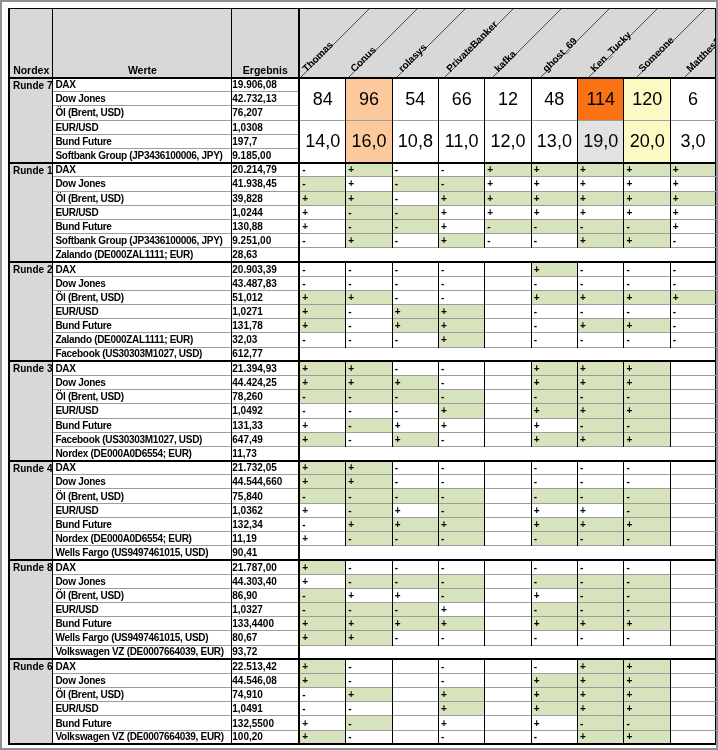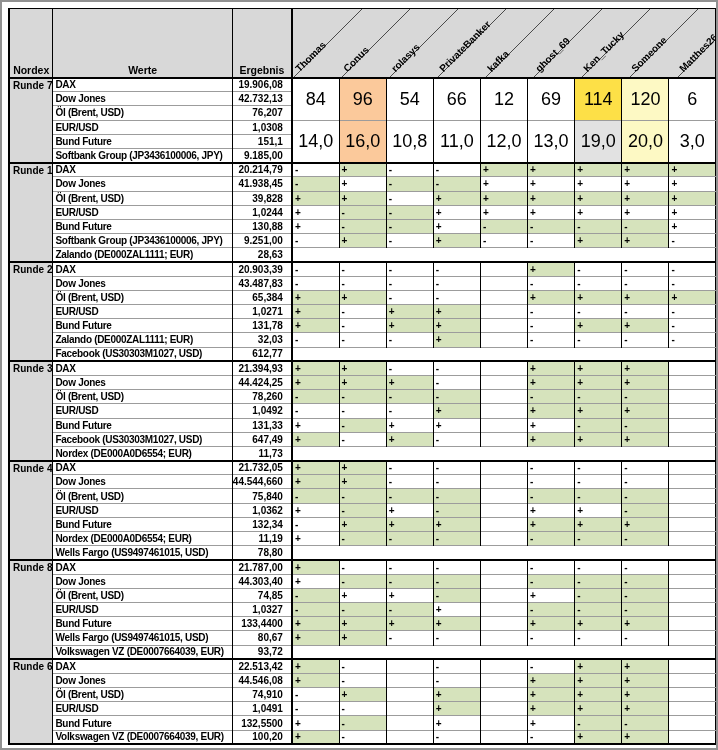--- a/index.html
+++ b/index.html
@@ -37,21 +37,21 @@
     background:#d8d8d8; border-left:1px solid #000; border-right:1px solid #000;
     border-top:2px solid #000; vertical-align:top;
     font-weight:bold; font-size:10px; padding:1px 0 0 3px;
   }
   .wname {
     border-left:1px solid #000; border-right:1px solid #000; border-top:1px solid #9c9c9c;
     font-weight:bold; font-size:10px; letter-spacing:-0.3px; padding-left:2px;
   }
   .res {
     border-right:1px solid #000; border-top:1px solid #9c9c9c;
-    font-weight:bold; font-size:10px; text-align:right; padding-right:8px;
+    font-weight:bold; font-size:10px; padding-right:16px;
   }
   .pred {
     border-left:1px solid #000; border-top:1px solid #9c9c9c;
     font-weight:bold; font-size:10px; padding-left:2px; vertical-align:middle;
   }
   .score {
     border-left:1px solid #000; border-top:1px solid #9c9c9c;
     font-size:18px; text-align:center; vertical-align:middle;
   }
   .strip { border-left:2px solid #000; border-top:1px solid #9c9c9c; background:#fff; }
@@ -110,22 +110,22 @@
     <tbody id="tbody">
         <tr>
           <td class="rnd" rowspan="6">Runde 7</td>
           <td class="wname sec">DAX</td>
           <td class="res sec">19.906,08</td>
           <td class="score sec thick" rowspan="3">84</td>
           <td class="score sec" rowspan="3" style="background: rgb(251, 201, 155);">96</td>
           <td class="score sec" rowspan="3">54</td>
           <td class="score sec" rowspan="3">66</td>
           <td class="score sec" rowspan="3">12</td>
-          <td class="score sec" rowspan="3">69</td>
-          <td class="score sec" rowspan="3" style="background: #fde047;">114</td>
+          <td class="score sec" rowspan="3">48</td>
+          <td class="score sec" rowspan="3" style="background: #f97316;">114</td>
           <td class="score sec" rowspan="3" style="background: rgb(253, 249, 196);">120</td>
           <td class="score sec" rowspan="3">6</td>
         </tr>
         <tr>
           <td class="wname">Dow Jones</td>
           <td class="res">42.732,13</td>
         </tr>
         <tr>
           <td class="wname">Öl (Brent, USD)</td>
           <td class="res">76,207</td>
@@ -138,21 +138,21 @@
           <td class="score" rowspan="3">10,8</td>
           <td class="score" rowspan="3">11,0</td>
           <td class="score" rowspan="3">12,0</td>
           <td class="score" rowspan="3">13,0</td>
           <td class="score" rowspan="3" style="background: rgb(226, 226, 226);">19,0</td>
           <td class="score" rowspan="3" style="background: rgb(253, 249, 196);">20,0</td>
           <td class="score" rowspan="3">3,0</td>
         </tr>
         <tr>
           <td class="wname">Bund Future</td>
-          <td class="res">151,1</td>
+          <td class="res">197,7</td>
         </tr>
         <tr>
           <td class="wname">Softbank Group (JP3436100006, JPY)</td>
           <td class="res">9.185,00</td>
         </tr>
         <tr>
           <td class="rnd" rowspan="7">Runde 1</td>
           <td class="wname sec">DAX</td>
           <td class="res sec">20.214,79</td>
           <td class="pred sec thick">-</td>
@@ -257,21 +257,21 @@
           <td class="pred">-</td>
           <td class="pred">-</td>
           <td class="pred"></td>
           <td class="pred">-</td>
           <td class="pred">-</td>
           <td class="pred">-</td>
           <td class="pred">-</td>
         </tr>
         <tr>
           <td class="wname">Öl (Brent, USD)</td>
-          <td class="res">65,384</td>
+          <td class="res">51,012</td>
           <td class="pred thick" style="background: rgb(214, 227, 188);">+</td>
           <td class="pred" style="background: rgb(214, 227, 188);">+</td>
           <td class="pred">-</td>
           <td class="pred">-</td>
           <td class="pred"></td>
           <td class="pred" style="background: rgb(214, 227, 188);">+</td>
           <td class="pred" style="background: rgb(214, 227, 188);">+</td>
           <td class="pred" style="background: rgb(214, 227, 188);">+</td>
           <td class="pred" style="background: rgb(214, 227, 188);">+</td>
         </tr>
@@ -477,21 +477,21 @@
           <td class="pred" style="background: rgb(214, 227, 188);">-</td>
           <td class="pred" style="background: rgb(214, 227, 188);">-</td>
           <td class="pred"></td>
           <td class="pred" style="background: rgb(214, 227, 188);">-</td>
           <td class="pred" style="background: rgb(214, 227, 188);">-</td>
           <td class="pred" style="background: rgb(214, 227, 188);">-</td>
           <td class="pred"></td>
         </tr>
         <tr>
           <td class="wname">Wells Fargo (US9497461015, USD)</td>
-          <td class="res">78,80</td>
+          <td class="res">90,41</td>
           <td class="strip" colspan="9"></td>
         </tr>
         <tr>
           <td class="rnd" rowspan="7">Runde 8</td>
           <td class="wname sec">DAX</td>
           <td class="res sec">21.787,00</td>
           <td class="pred sec thick" style="background: rgb(214, 227, 188);">+</td>
           <td class="pred sec">-</td>
           <td class="pred sec">-</td>
           <td class="pred sec">-</td>
@@ -509,21 +509,21 @@
           <td class="pred" style="background: rgb(214, 227, 188);">-</td>
           <td class="pred" style="background: rgb(214, 227, 188);">-</td>
           <td class="pred"></td>
           <td class="pred" style="background: rgb(214, 227, 188);">-</td>
           <td class="pred" style="background: rgb(214, 227, 188);">-</td>
           <td class="pred" style="background: rgb(214, 227, 188);">-</td>
           <td class="pred"></td>
         </tr>
         <tr>
           <td class="wname">Öl (Brent, USD)</td>
-          <td class="res">74,85</td>
+          <td class="res">86,90</td>
           <td class="pred thick" style="background: rgb(214, 227, 188);">-</td>
           <td class="pred">+</td>
           <td class="pred">+</td>
           <td class="pred" style="background: rgb(214, 227, 188);">-</td>
           <td class="pred"></td>
           <td class="pred">+</td>
           <td class="pred" style="background: rgb(214, 227, 188);">-</td>
           <td class="pred" style="background: rgb(214, 227, 188);">-</td>
           <td class="pred"></td>
         </tr>

